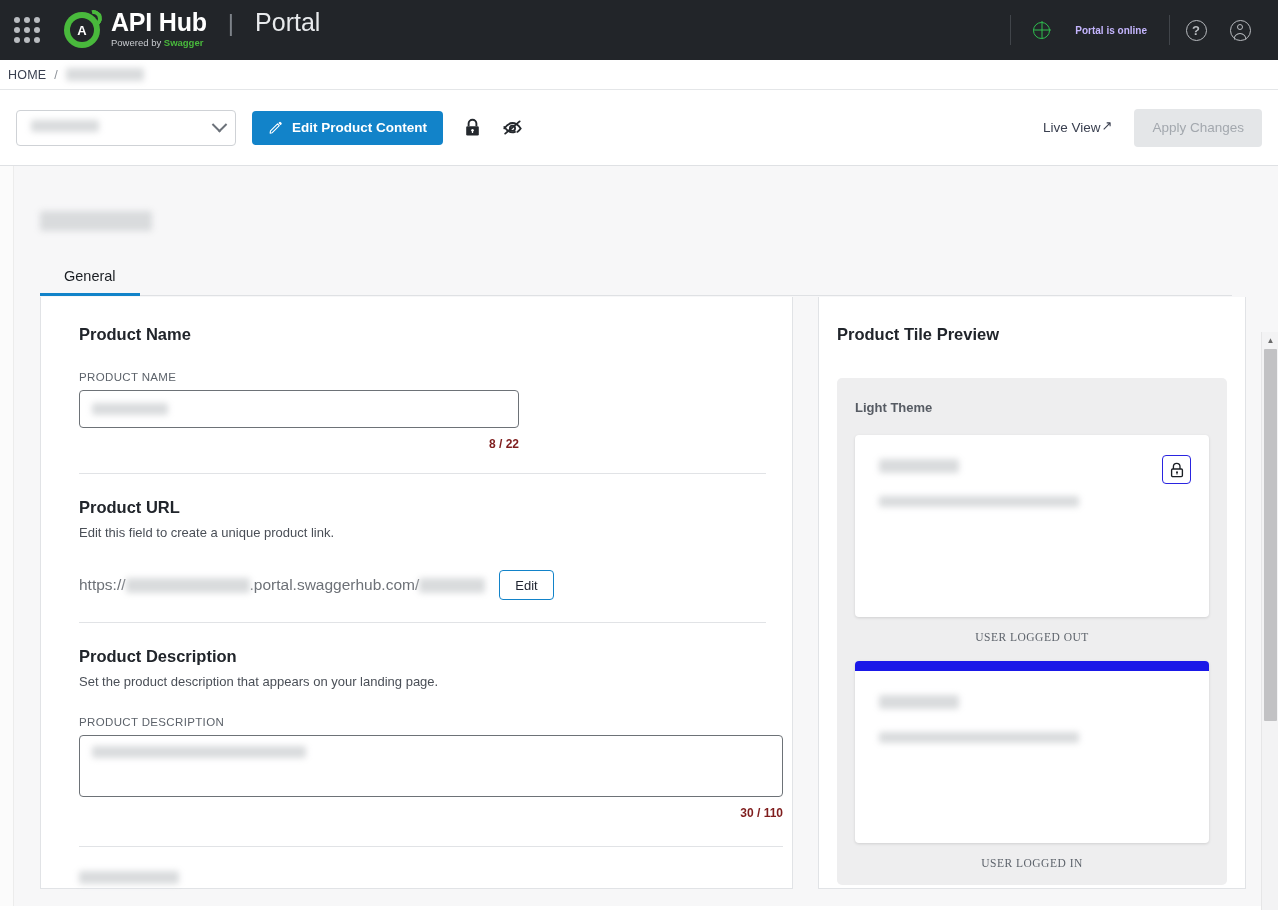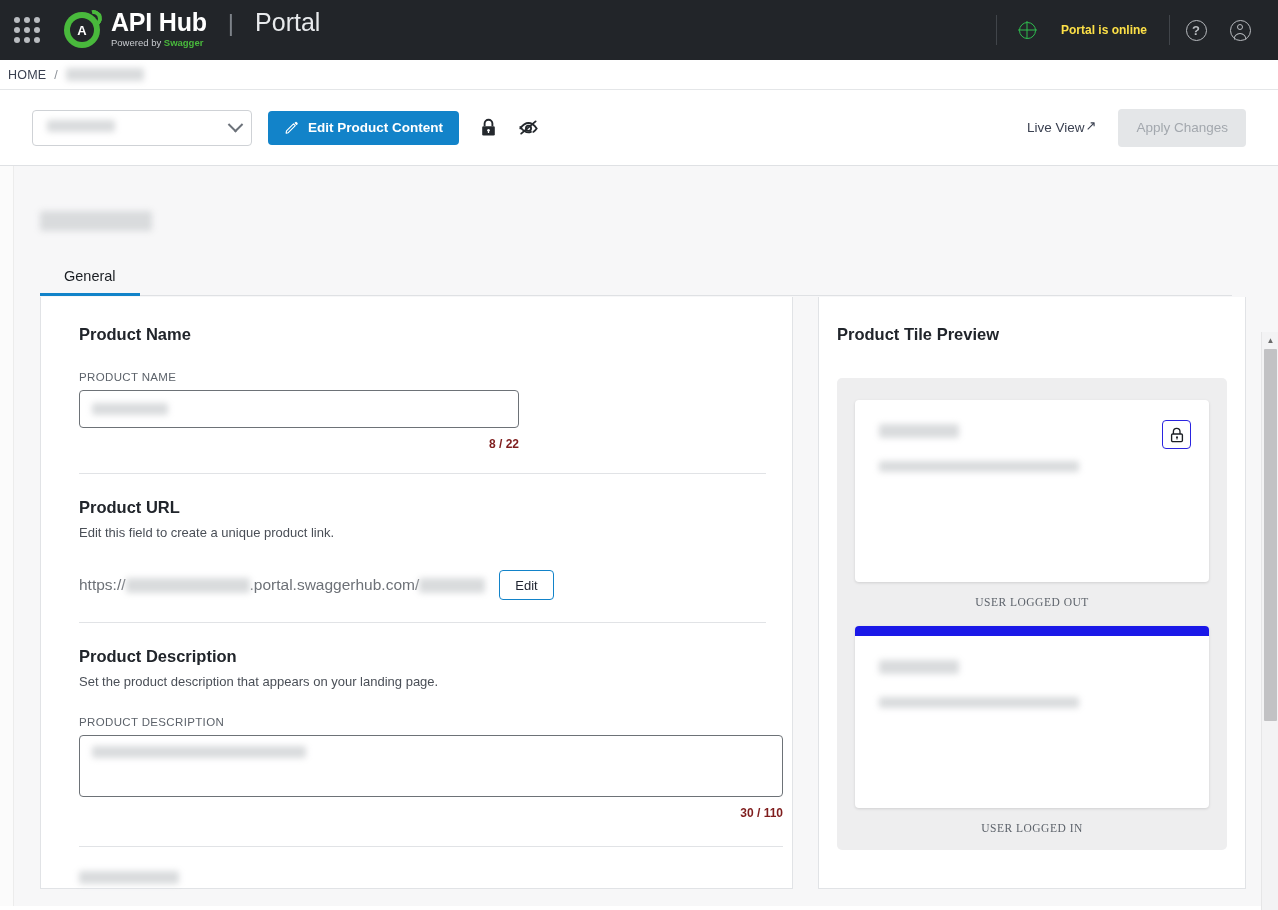--- a/index.html
+++ b/index.html
@@ -75,21 +75,21 @@
   .brand-sub b { color: #49b93c; font-weight: bold; }
 
   .topbar-right {
     margin-left: auto;
     display: flex; align-items: center; height: 100%;
   }
   .tb-divider { width: 1px; height: 30px; background: #41454a; margin: 0 4px; }
   .status-pill {
     display: flex; align-items: center; gap: 25px;
     padding: 0 18px; cursor: pointer;
-    color: #fde047; font-size: 12px; font-weight: bold;
+    color: #c4b5fd; font-size: 10px; font-weight: bold;
   }
   .globe {
     width: 17px; height: 17px; border-radius: 50%;
     border: 1.6px solid #2fbe4f; position: relative; flex: none;
   }
   .globe::before {
     content:""; position: absolute; left: 50%; top: -1.6px; bottom: -1.6px;
     width: 0; border-left: 1.6px solid #2fbe4f; transform: translateX(-50%);
   }
   .globe::after {
@@ -135,21 +135,21 @@
     border-radius: 2px;
     filter: blur(3.2px);
     display: inline-block;
     user-select: none;
   }
 
   
   .toolbar {
     height: 76px;
     display: flex; align-items: center;
-    padding: 0 32px;
+    padding: 0 16px;
     background: #fff;
     border-bottom: 1px solid #dfe1e4;
   }
   .select-box {
     width: 220px; height: 36px;
     border: 1px solid #cfd2d6; border-radius: 4px;
     background: #fff;
     display: flex; align-items: center;
     padding: 0 10px 0 14px;
     cursor: pointer;
@@ -520,20 +520,21 @@
           <div class="divider-bottom"></div>
           <div class="next-head">
             <span class="blurred" style="width:100px;height:13px;"></span>
           </div>
         </div>
 
         <div class="card card-right">
           <h2 class="preview-title">Product Tile Preview</h2>
 
           <div class="theme-panel">
+            <div class="theme-label">Light Theme</div>
 
             <div class="tile">
               <div class="tile-title">
                 <span class="blurred" style="width:80px;height:14px;"></span>
               </div>
               <div class="tile-desc">
                 <span class="blurred" style="width:200px;height:11px;"></span>
               </div>
               <div class="lock-box">
                 <svg width="14" height="16" viewBox="0 0 14 16">

